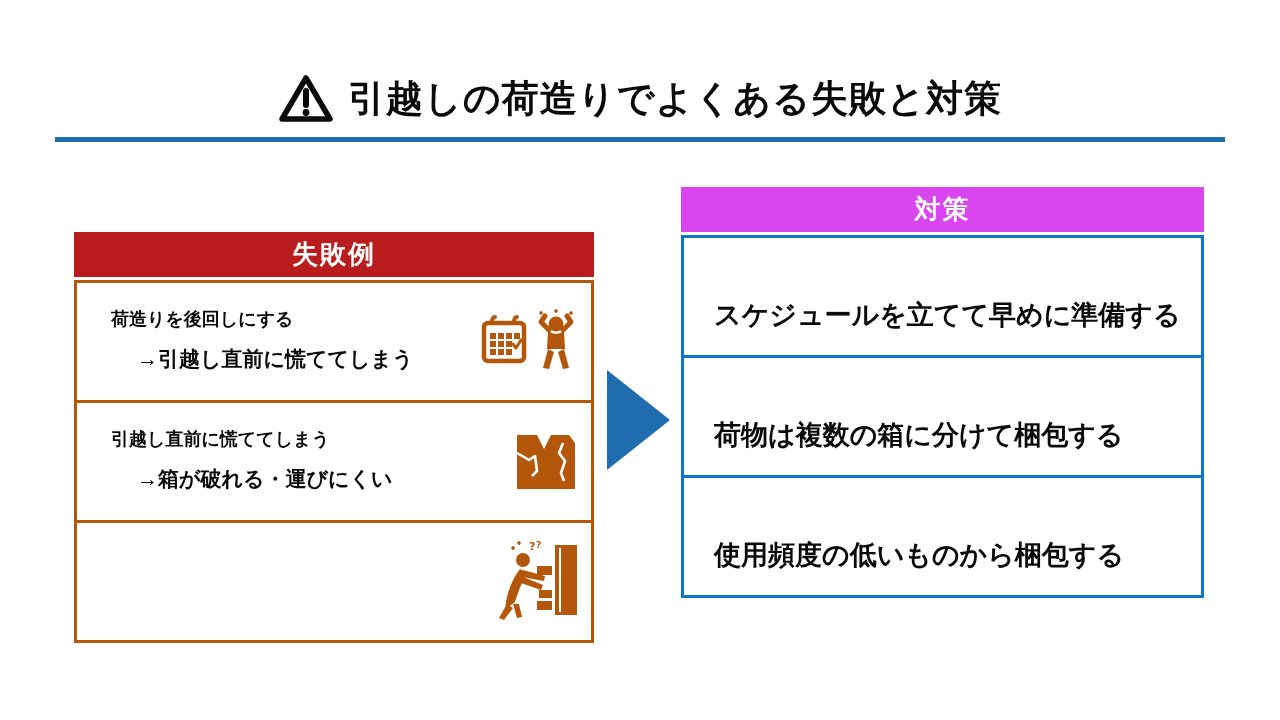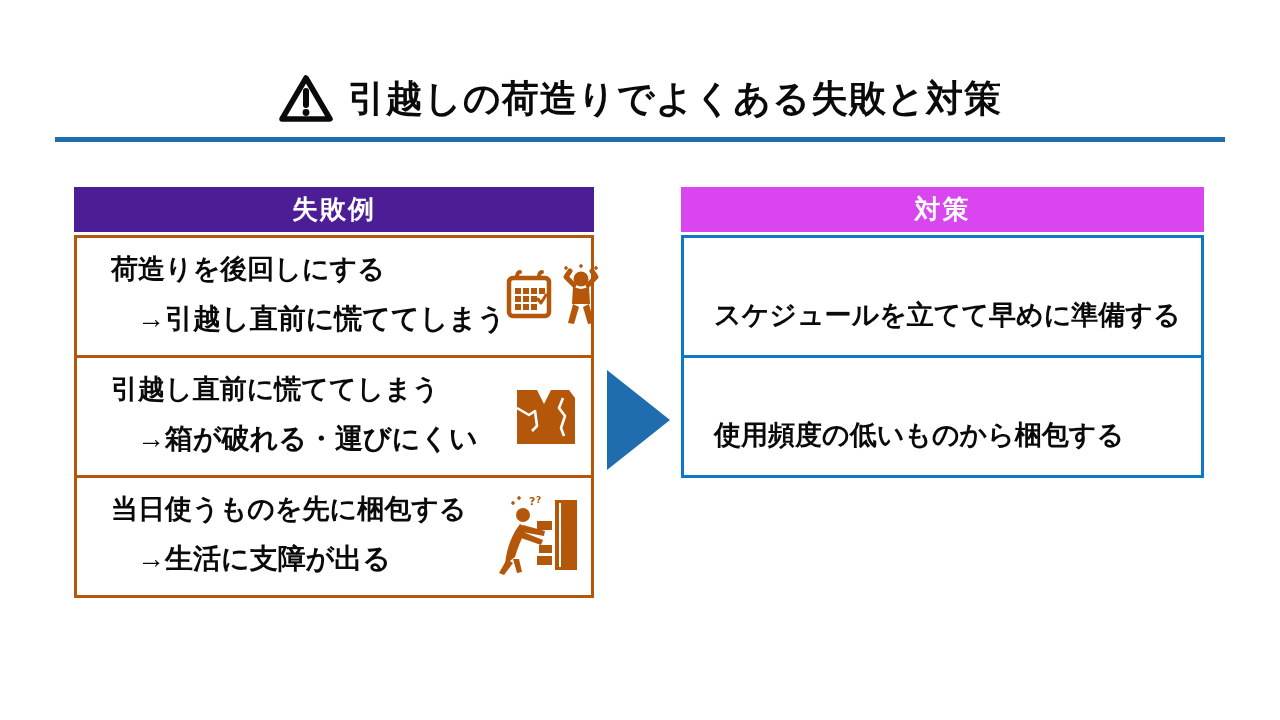--- a/index.html
+++ b/index.html
@@ -24,33 +24,33 @@
   }
   
   .tbl{position:absolute;top:187px;}
   .tbl-left{left:74px;width:520px;}
   .tbl-right{left:681px;width:523px;}
   .tbl-head{
     height:45px;display:flex;align-items:center;justify-content:center;
     color:#ffffff;font-size:26px;font-weight:800;letter-spacing:2px;
     margin-bottom:3px;box-sizing:border-box;
   }
-  .tbl-left .tbl-head{background:#4c1d95;}
+  .tbl-left .tbl-head{background:#b91c1c;margin-top:45px;}
   .tbl-right .tbl-head{background:#d946ef;}
   .row{
     box-sizing:border-box;height:123px;background:#ffffff;
     display:flex;align-items:center;
   }
   .tbl-left .row{border:3px solid #b4570a;}
   .tbl-right .row{border:3px solid #0e78c8;}
   .row + .row{margin-top:-3px;}
   
   .f-text{margin-left:34px;display:flex;flex-direction:column;}
-  .f-main{font-size:27px;font-weight:800;line-height:1.1;white-space:nowrap;}
-  .f-sub{font-size:28px;font-weight:800;margin-top:16px;margin-left:26px;white-space:nowrap;}
+  .f-main{font-size:18px;font-weight:800;line-height:1.1;white-space:nowrap;}
+  .f-sub{font-size:21px;font-weight:800;margin-top:16px;margin-left:26px;white-space:nowrap;}
   .f-icons{margin-left:auto;margin-right:12px;display:flex;align-items:center;gap:6px;}
   
   .c-text{margin-left:30px;font-size:27px;font-weight:800;white-space:nowrap;margin-top:36px;}
   
   .big-arrow{
     position:absolute;left:607px;top:370px;width:0;height:0;
     border-top:50px solid transparent;border-bottom:50px solid transparent;
     border-left:63px solid #1f6dae;
   }
 </style>
@@ -130,24 +130,20 @@
           <polygon points="24,6 31,20 38,6" fill="#ffffff"></polygon>
           <polygon points="56,6 62,6 62,14" fill="#ffffff"></polygon>
           <path d="M4 24 L16 31 L22 27 L24 42 L19 47" fill="none" stroke="#ffffff" stroke-width="2.6" stroke-linejoin="round"></path>
           <path d="M50 14 L46 24 L52 32 L48 44 L51 52" fill="none" stroke="#ffffff" stroke-width="2.6" stroke-linejoin="round"></path>
         </svg>
       </span>
     </div>
   </div>
 
   <div class="row">
-    <div class="f-text">
-      <span class="f-main">当日使うものを先に梱包する</span>
-      <span class="f-sub">→生活に支障が出る</span>
-    </div>
     <div class="f-icons">
       <span>
         <svg width="86" height="80" viewBox="0 0 86 80">
           <g fill="#b4570a">
             <rect x="62" y="5" width="22" height="70"></rect>
             <circle cx="30" cy="20" r="7"></circle>
             <path d="M12 70 Q14 46 27 29 L34 33 Q26 48 22 62 Z"></path>
             <path d="M30 30 L52 36 L51 41 L29 37 Z"></path>
             <path d="M30 37 L50 45 L48 50 L28 43 Z"></path>
             <path d="M14 64 L6 78 L11 80 L20 68 Z"></path>
@@ -173,15 +169,18 @@
 
 <div class="big-arrow"></div>
 
 <div class="tbl tbl-right">
   <div class="tbl-head">対策</div>
 
   <div class="row">
     <span class="c-text">スケジュールを立てて早めに準備する</span>
   </div>
   <div class="row">
+    <span class="c-text">荷物は複数の箱に分けて梱包する</span>
+  </div>
+  <div class="row">
     <span class="c-text">使用頻度の低いものから梱包する</span>
   </div>
 </div>
 
 </body></html>

